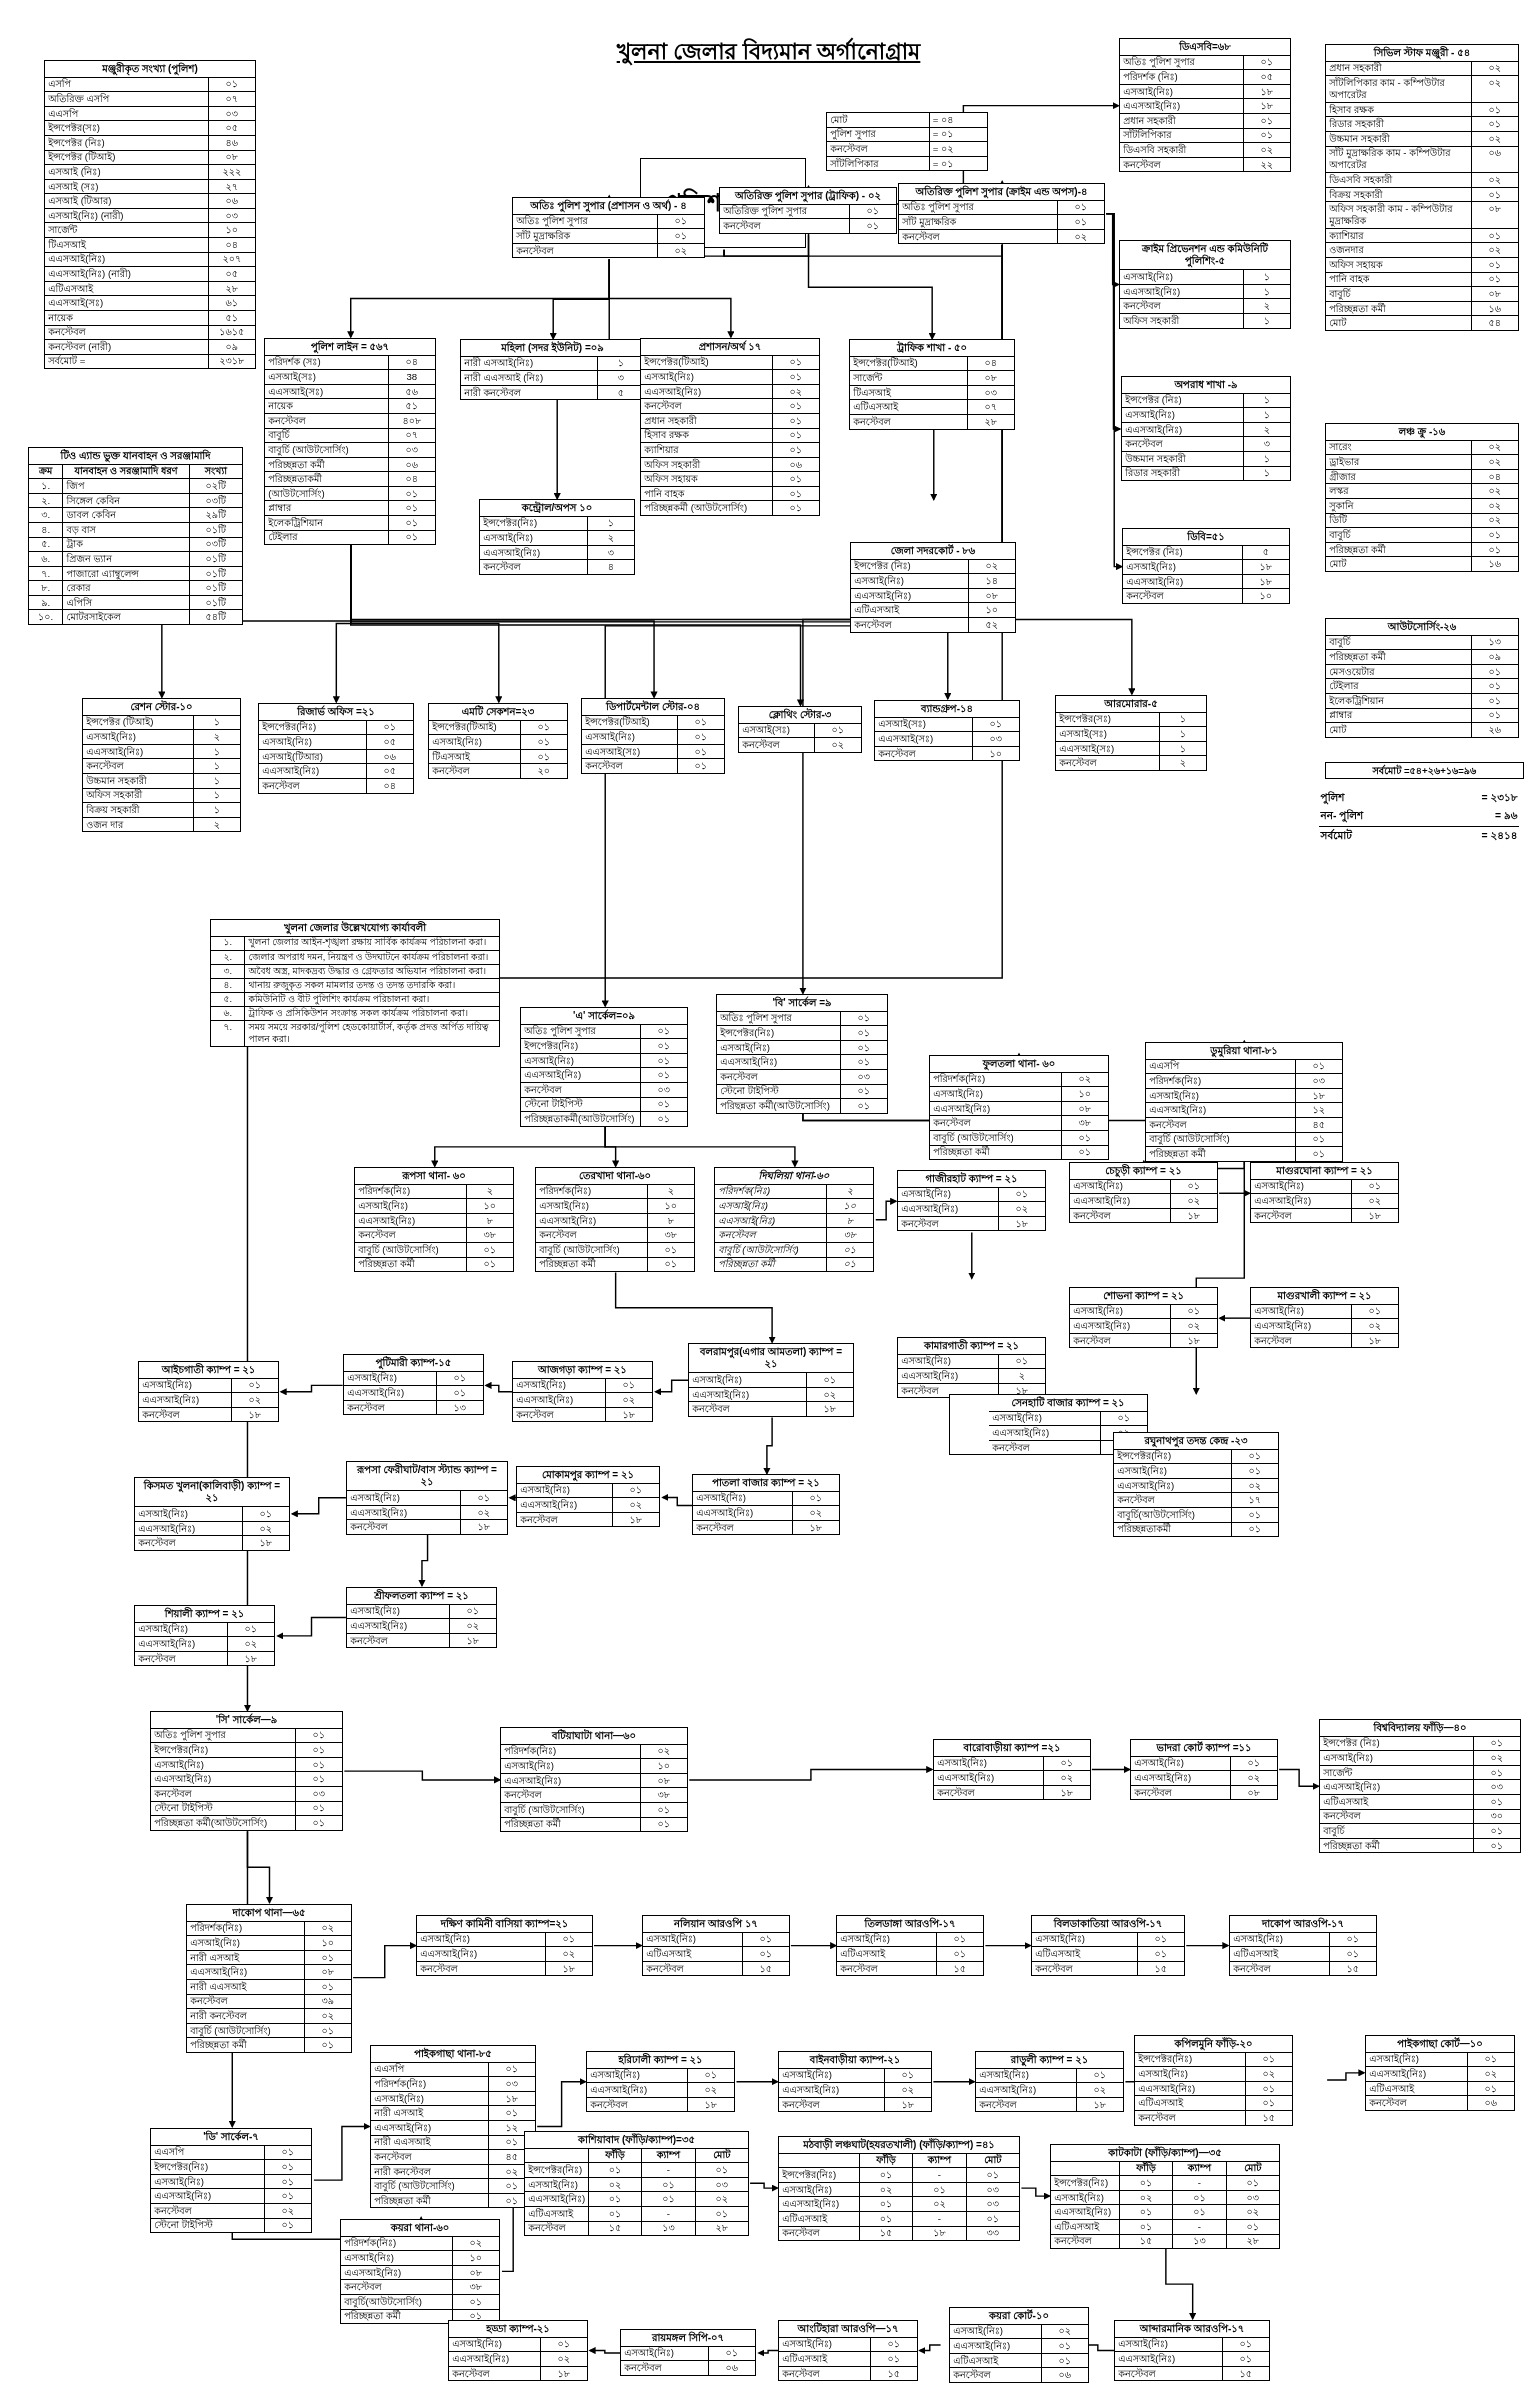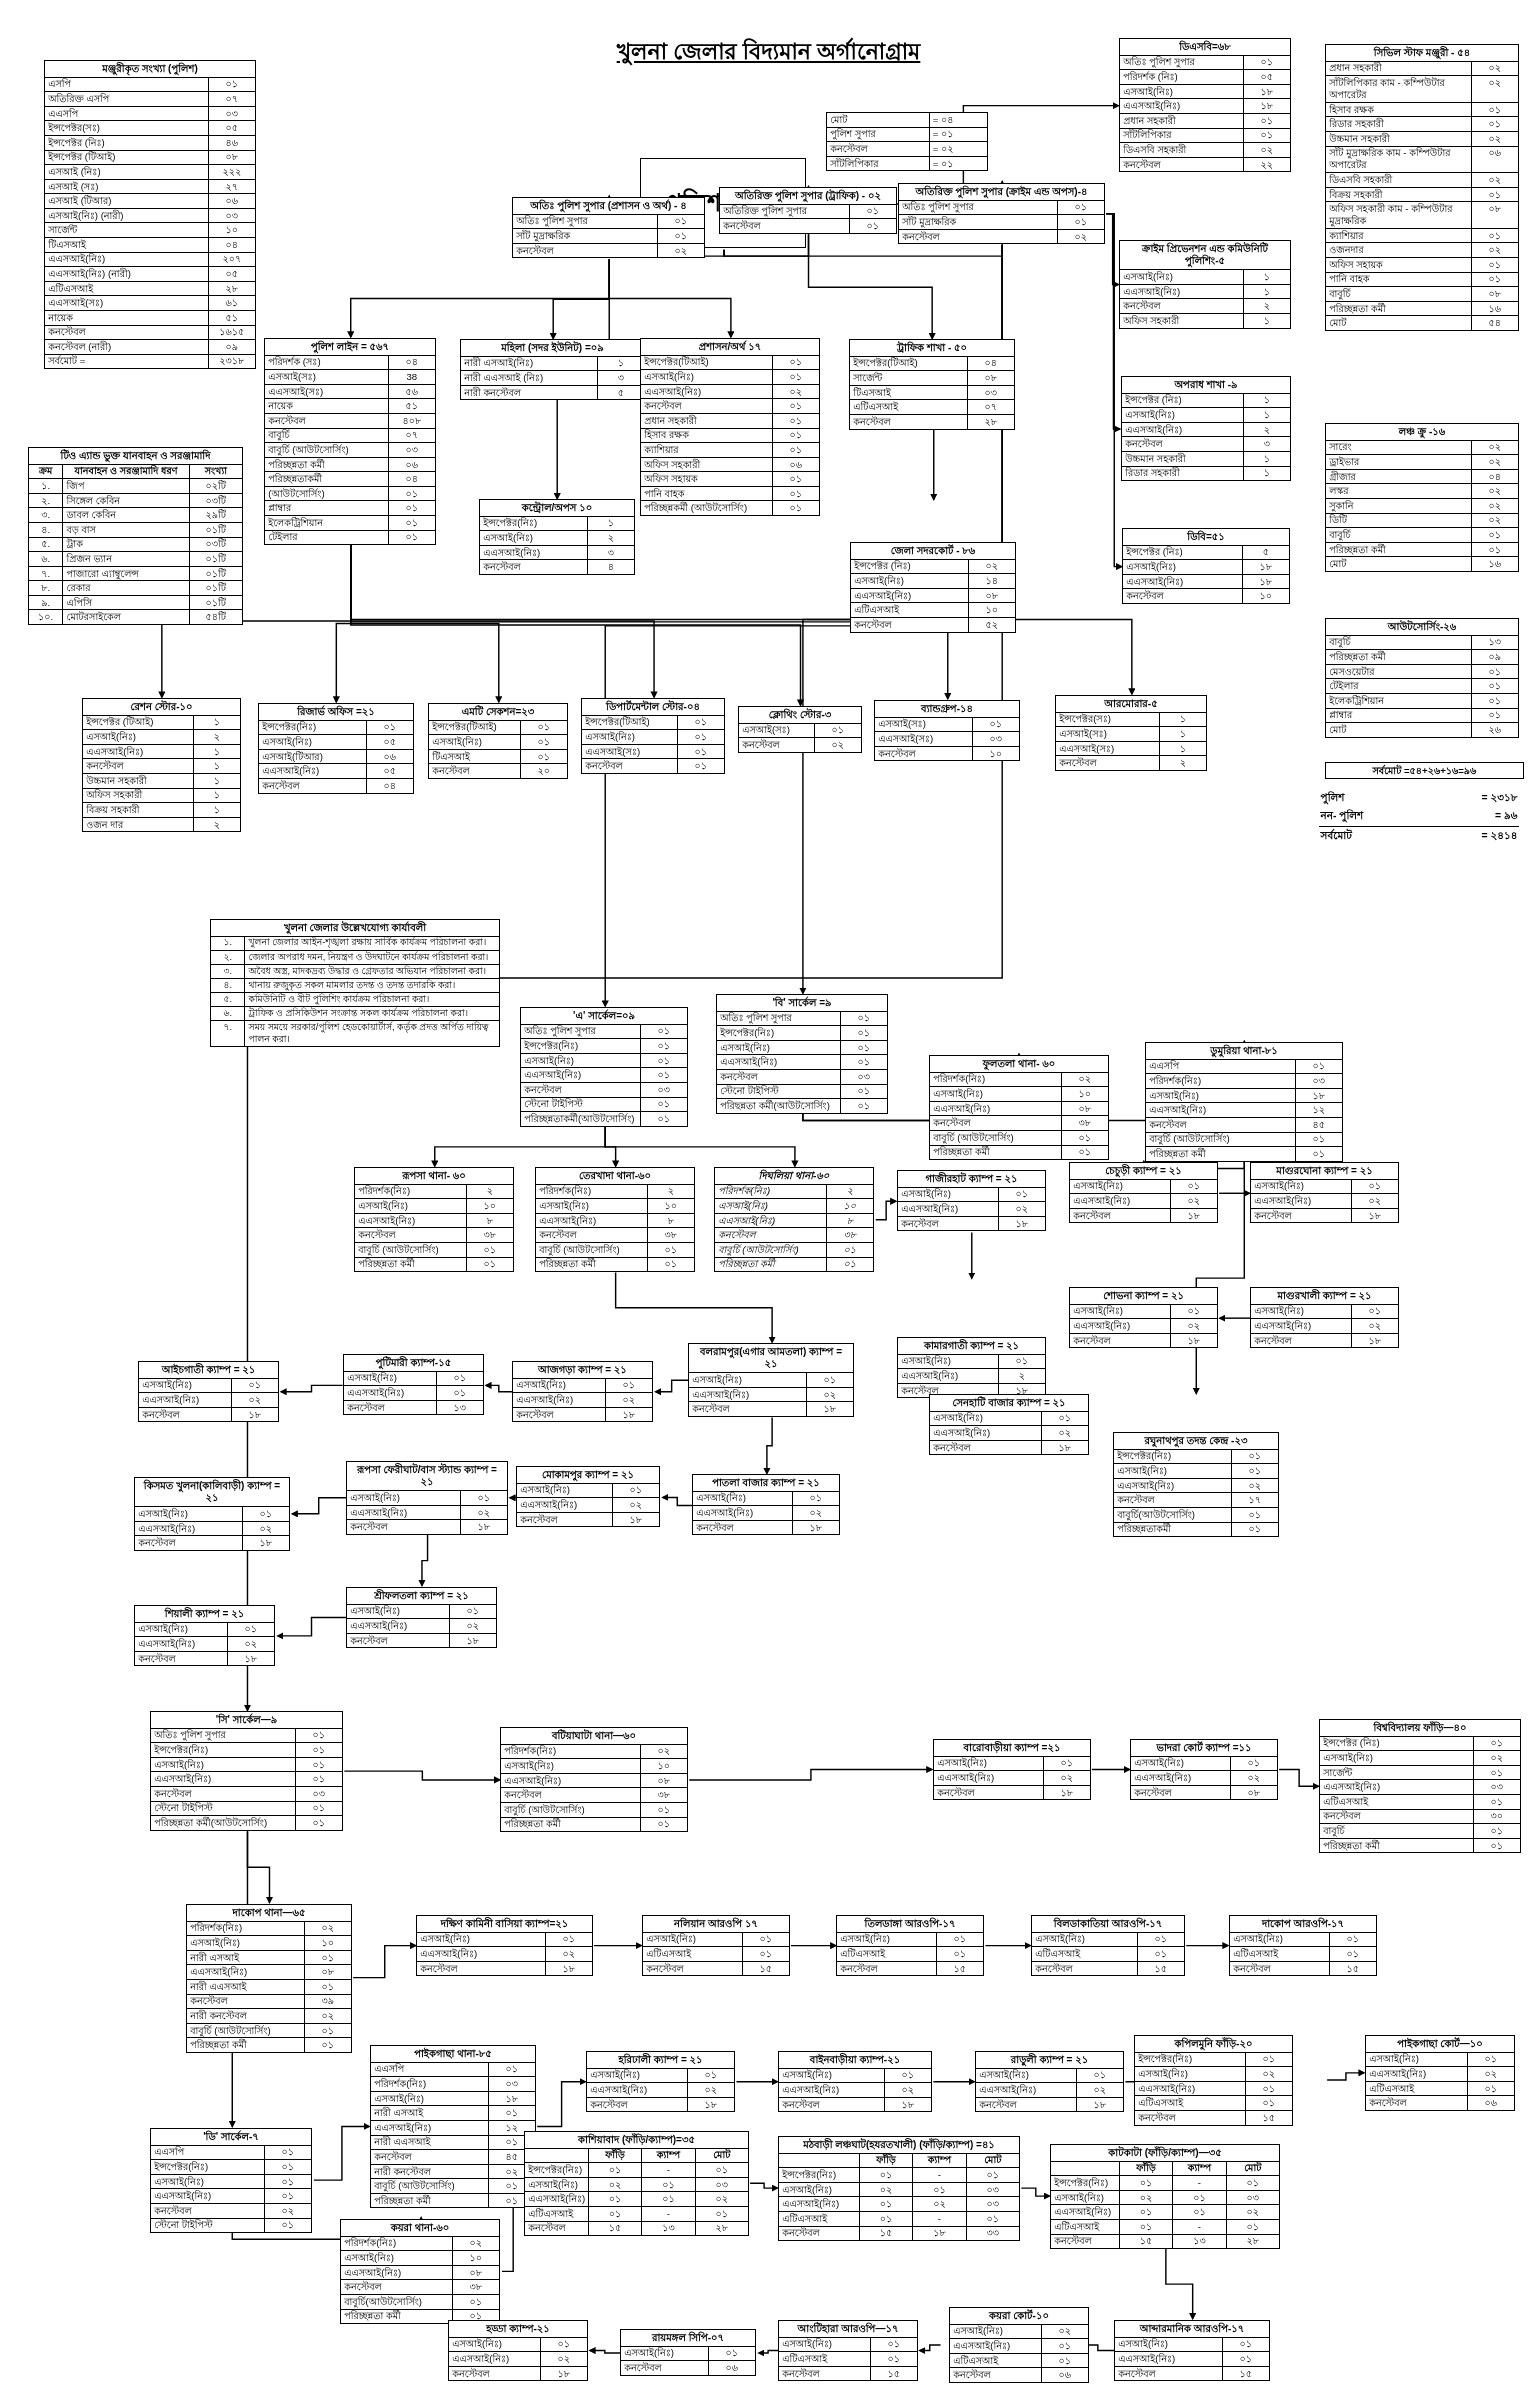--- a/index.html
+++ b/index.html
@@ -1191,21 +1191,21 @@
         </div>
         <div class="row">
           <div class="c l">এএসআই(নিঃ)</div>
           <div class="c v">০২</div>
         </div>
         <div class="row">
           <div class="c l">কনস্টেবল</div>
           <div class="c v">১৮</div>
         </div>
       </div>
-      <div class="box" style="left: 929px; top: 1394px; width: 158px;">
+      <div class="box" style="left: 949px; top: 1394px; width: 158px; padding-left: 39px;">
         <div class="bt">সেনহাটি বাজার ক্যাম্প = ২১</div>
         <div class="row">
           <div class="c l">এসআই(নিঃ)</div>
           <div class="c v">০১</div>
         </div>
         <div class="row">
           <div class="c l">এএসআই(নিঃ)</div>
           <div class="c v">০২</div>
         </div>
         <div class="row">

